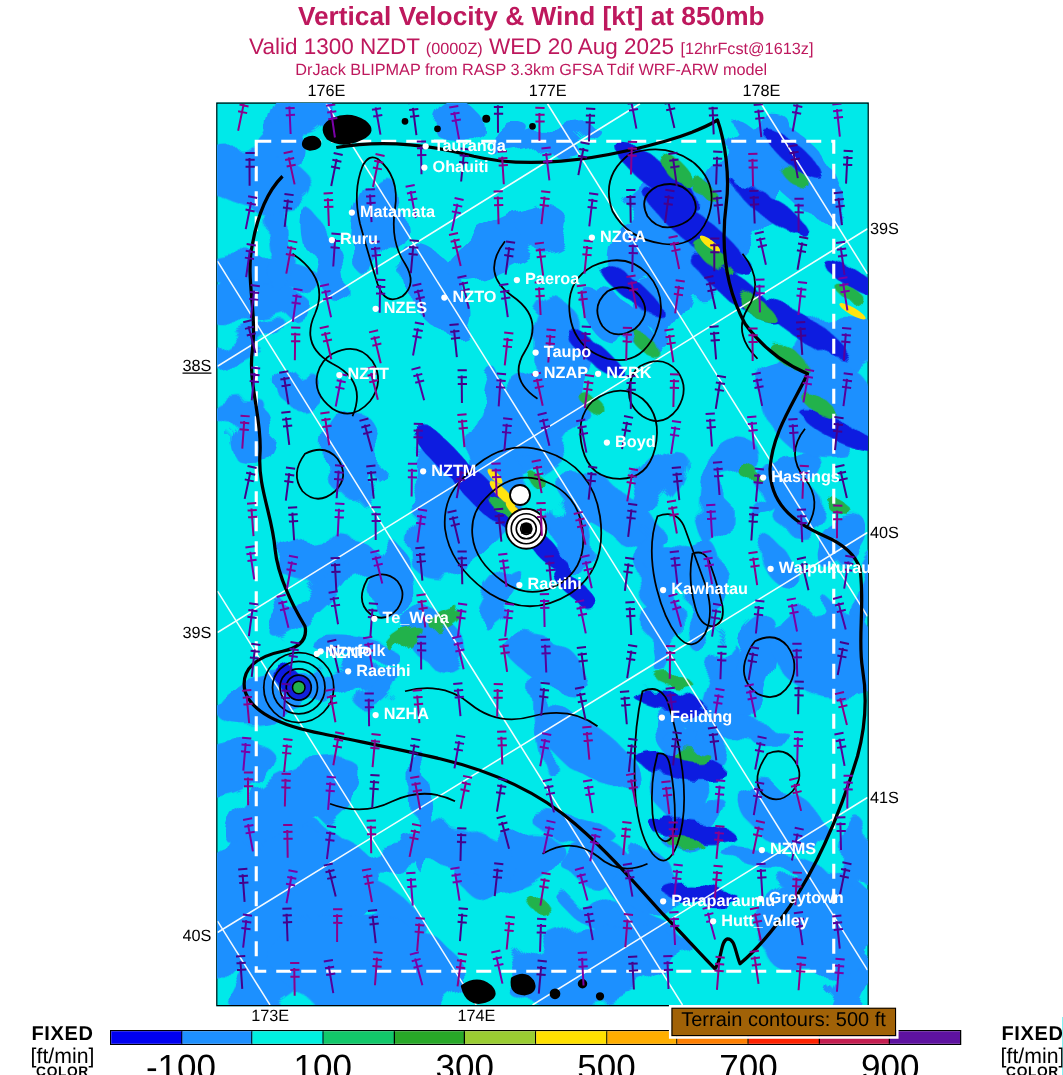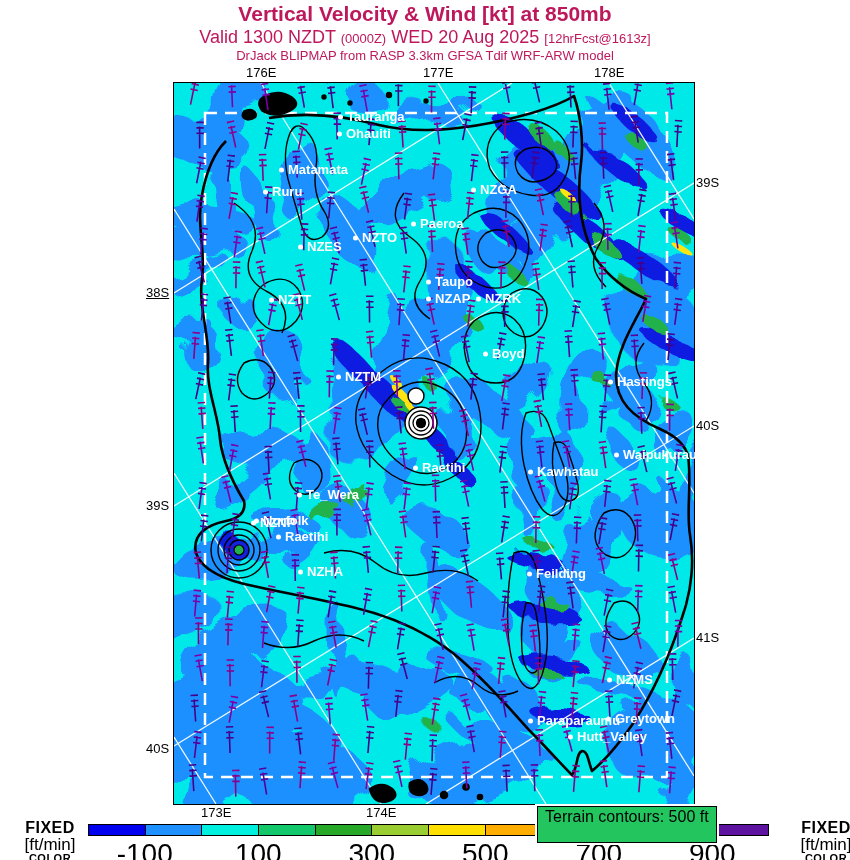--- a/index.html
+++ b/index.html
@@ -21,23 +21,23 @@
   .unitblock{position:absolute;width:72px;text-align:center;color:#000;line-height:1;}
   .unitblock .t{font-size:16px;font-weight:bold;letter-spacing:.5px;}
   .unitblock .m{font-size:17px;}
   .unitblock .b{font-size:11px;font-weight:bold;letter-spacing:.5px;}
   #colorbar{position:absolute;left:88px;top:824px;width:681px;height:12px;
             display:flex;border:1px solid #000;box-sizing:border-box;}
   #colorbar .seg{flex:1;border-right:1px solid #000;}
   #colorbar .seg:last-child{border-right:none;}
   .cb-tick{position:absolute;top:838px;transform:translateX(-50%);
            font-size:28px;color:#000;}
-  #terrainbox{position:absolute;left:537px;top:806px;background:#22c55e;
+  #terrainbox{position:absolute;left:537px;top:806px;background:#a16207;
               border:1.5px solid #000;outline:2px solid #fff;font-size:16px;
-              padding:1px 7px 16px 7px;color:#000;white-space:nowrap;}
+              padding:1px 7px 2px 7px;color:#000;white-space:nowrap;}
 </style>
 </head>
 <body>
 
 <div class="hdr" id="title">Vertical Velocity &amp; Wind [kt] at 850mb</div>
 <div class="hdr" id="subtitle"><span>Valid 1300 NZDT </span><span class="small">(0000Z)</span><span> WED 20 Aug 2025 </span><span class="small">[12hrFcst@1613z]</span></div>
 <div class="hdr" id="modelline">DrJack BLIPMAP from RASP 3.3km GFSA Tdif WRF-ARW model</div>
 
 <div id="mapbox">
   <svg id="mapsvg" width="520" height="721" viewBox="0 0 520 721">

